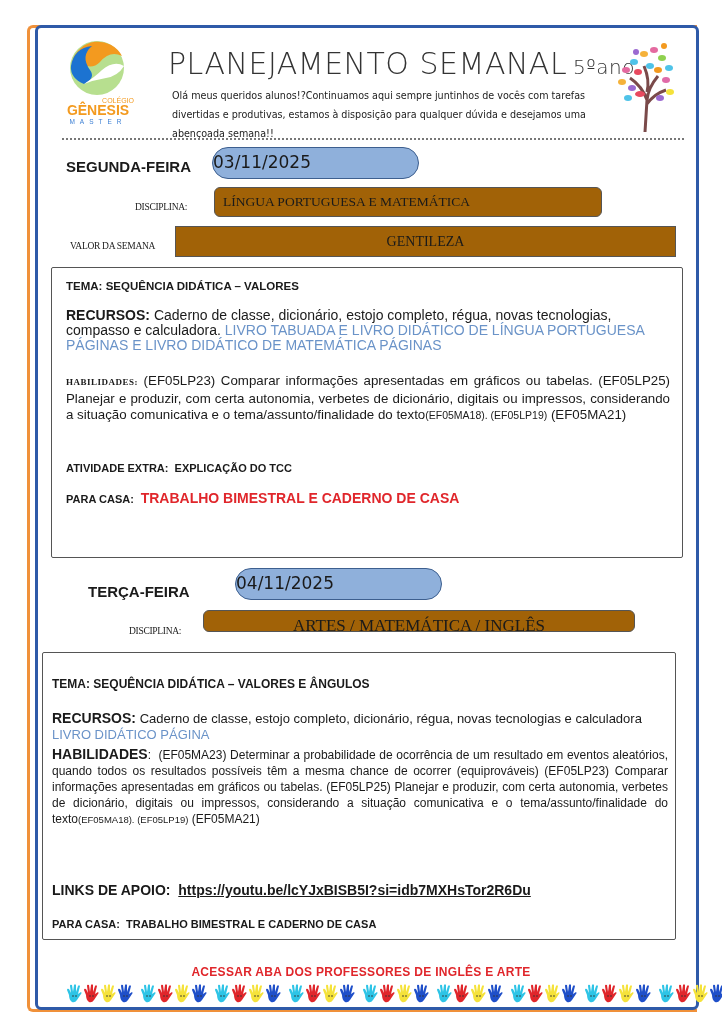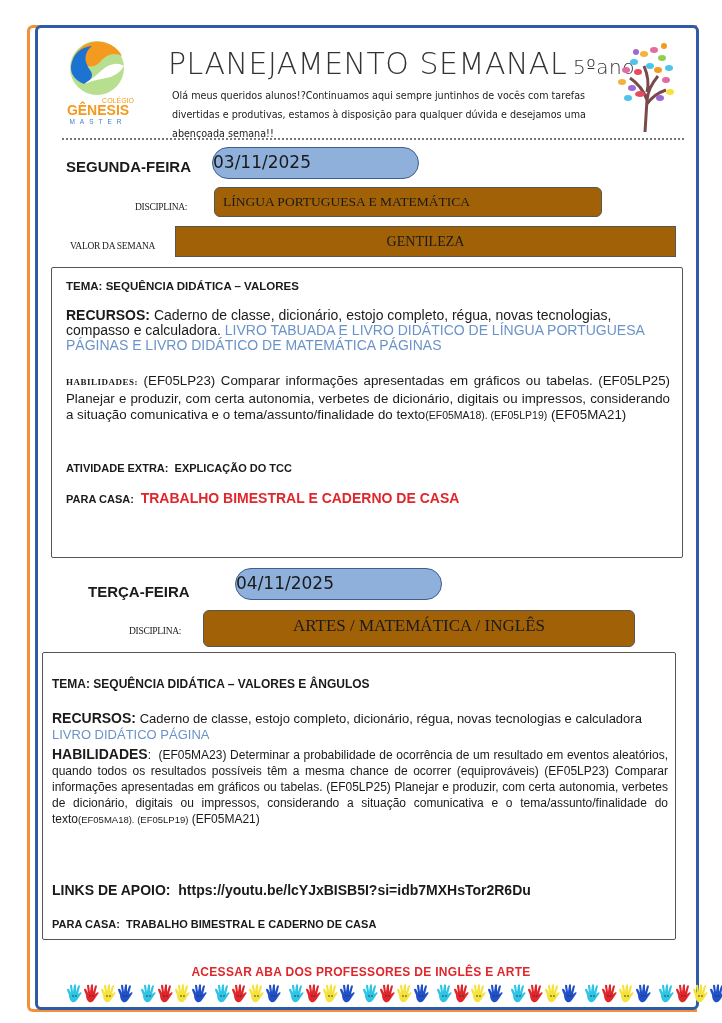--- a/index.html
+++ b/index.html
@@ -18,21 +18,21 @@
   .small-label{position:absolute;font-family:Liberation Serif, serif;font-size:9.5px;color:#222;letter-spacing:-0.3px;}
   .field-box{position:absolute;border:1.3px solid #555;border-radius:6px;background:#a16207;box-sizing:border-box;font-family:Liberation Serif, serif;color:#1a1a1a;}
   .content-box{position:absolute;border:1.3px solid #555;border-radius:2px;box-sizing:border-box;background:#fff;}
   .p{position:absolute;font-size:12.3px;line-height:15.5px;color:#1a1a1a;}
   .b{font-weight:bold;}
   .blue-txt{color:#6a93c8;}
   .red-txt{color:#e0262b;font-weight:bold;}
   .tiny-caps{font-size:9px;font-weight:bold;letter-spacing:0.5px;font-family:Liberation Serif, serif;}
   .small{font-size:10.5px;}
   .just{text-align:justify;}
-  .link{color:#1a1a1a;font-weight:bold;cursor:pointer;margin-top:16px;}
+  .link{color:#1a1a1a;text-decoration:underline;font-weight:bold;cursor:pointer;margin-top:16px;}
   .footer-note{position:absolute;left:0;width:722px;top:965px;text-align:center;font-size:12px;font-weight:bold;color:#e0262b;letter-spacing:0.3px;}
   .hands{position:absolute;left:66px;top:984px;height:22px;display:flex;gap:0;}
   .hand{width:16px;height:20px;margin-right:1px;}
   .hand-gap{width:6px;}
 </style>
 </head>
 <body>
 
 <div class="orange-frame"></div>
 <div class="blue-frame"></div>
@@ -103,21 +103,21 @@
 <div class="p b" style="left:66px;top:461px;font-size:11px;">
   <span>ATIVIDADE  EXTRA:</span>&nbsp; <span>EXPLICAÇÃO  DO TCC</span>
 </div>
 <div class="p" style="left:66px;top:491px;">
   <span class="b" style="font-size:11px;">PARA  CASA:</span>&nbsp; <span class="red-txt" style="font-size:14px;">TRABALHO BIMESTRAL E CADERNO DE CASA</span>
 </div>
 
 <div class="day-label" style="left:88px;top:583px;">TERÇA-FEIRA</div>
 <div class="date-box" style="left:235px;top:568px;width:207px;height:32px;line-height:29px;">04/11/2025</div>
 <div class="small-label" style="left:129px;top:626px;">DISCIPLINA:</div>
-<div class="field-box" style="left:203px;top:610px;width:432px;height:37px;line-height:29px;text-align:center;font-size:17px;">ARTES / MATEMÁTICA / INGLÊS</div>
+<div class="field-box" style="left:203px;top:610px;width:432px;height:22px;line-height:29px;text-align:center;font-size:17px;">ARTES / MATEMÁTICA / INGLÊS</div>
 
 <div class="content-box" style="left:42px;top:652px;width:634px;height:288px;"></div>
 
 <div class="p b" style="left:52px;top:677px;font-size:12px;">
   <span>TEMA:</span> <span>SEQUÊNCIA DIDÁTICA – VALORES  E ÂNGULOS</span>
 </div>
 <div class="p" style="left:52px;top:710px;width:612px;font-size:13px;line-height:16px;">
   <span class="b" style="font-size:14px;">RECURSOS:</span> <span>Caderno de classe, estojo completo, dicionário, régua, novas tecnologias e calculadora</span> <span class="blue-txt">LIVRO DIDÁTICO  PÁGINA</span>
 </div>
 <div class="p just" style="left:52px;top:746px;width:616px;font-size:12px;line-height:16px;">

